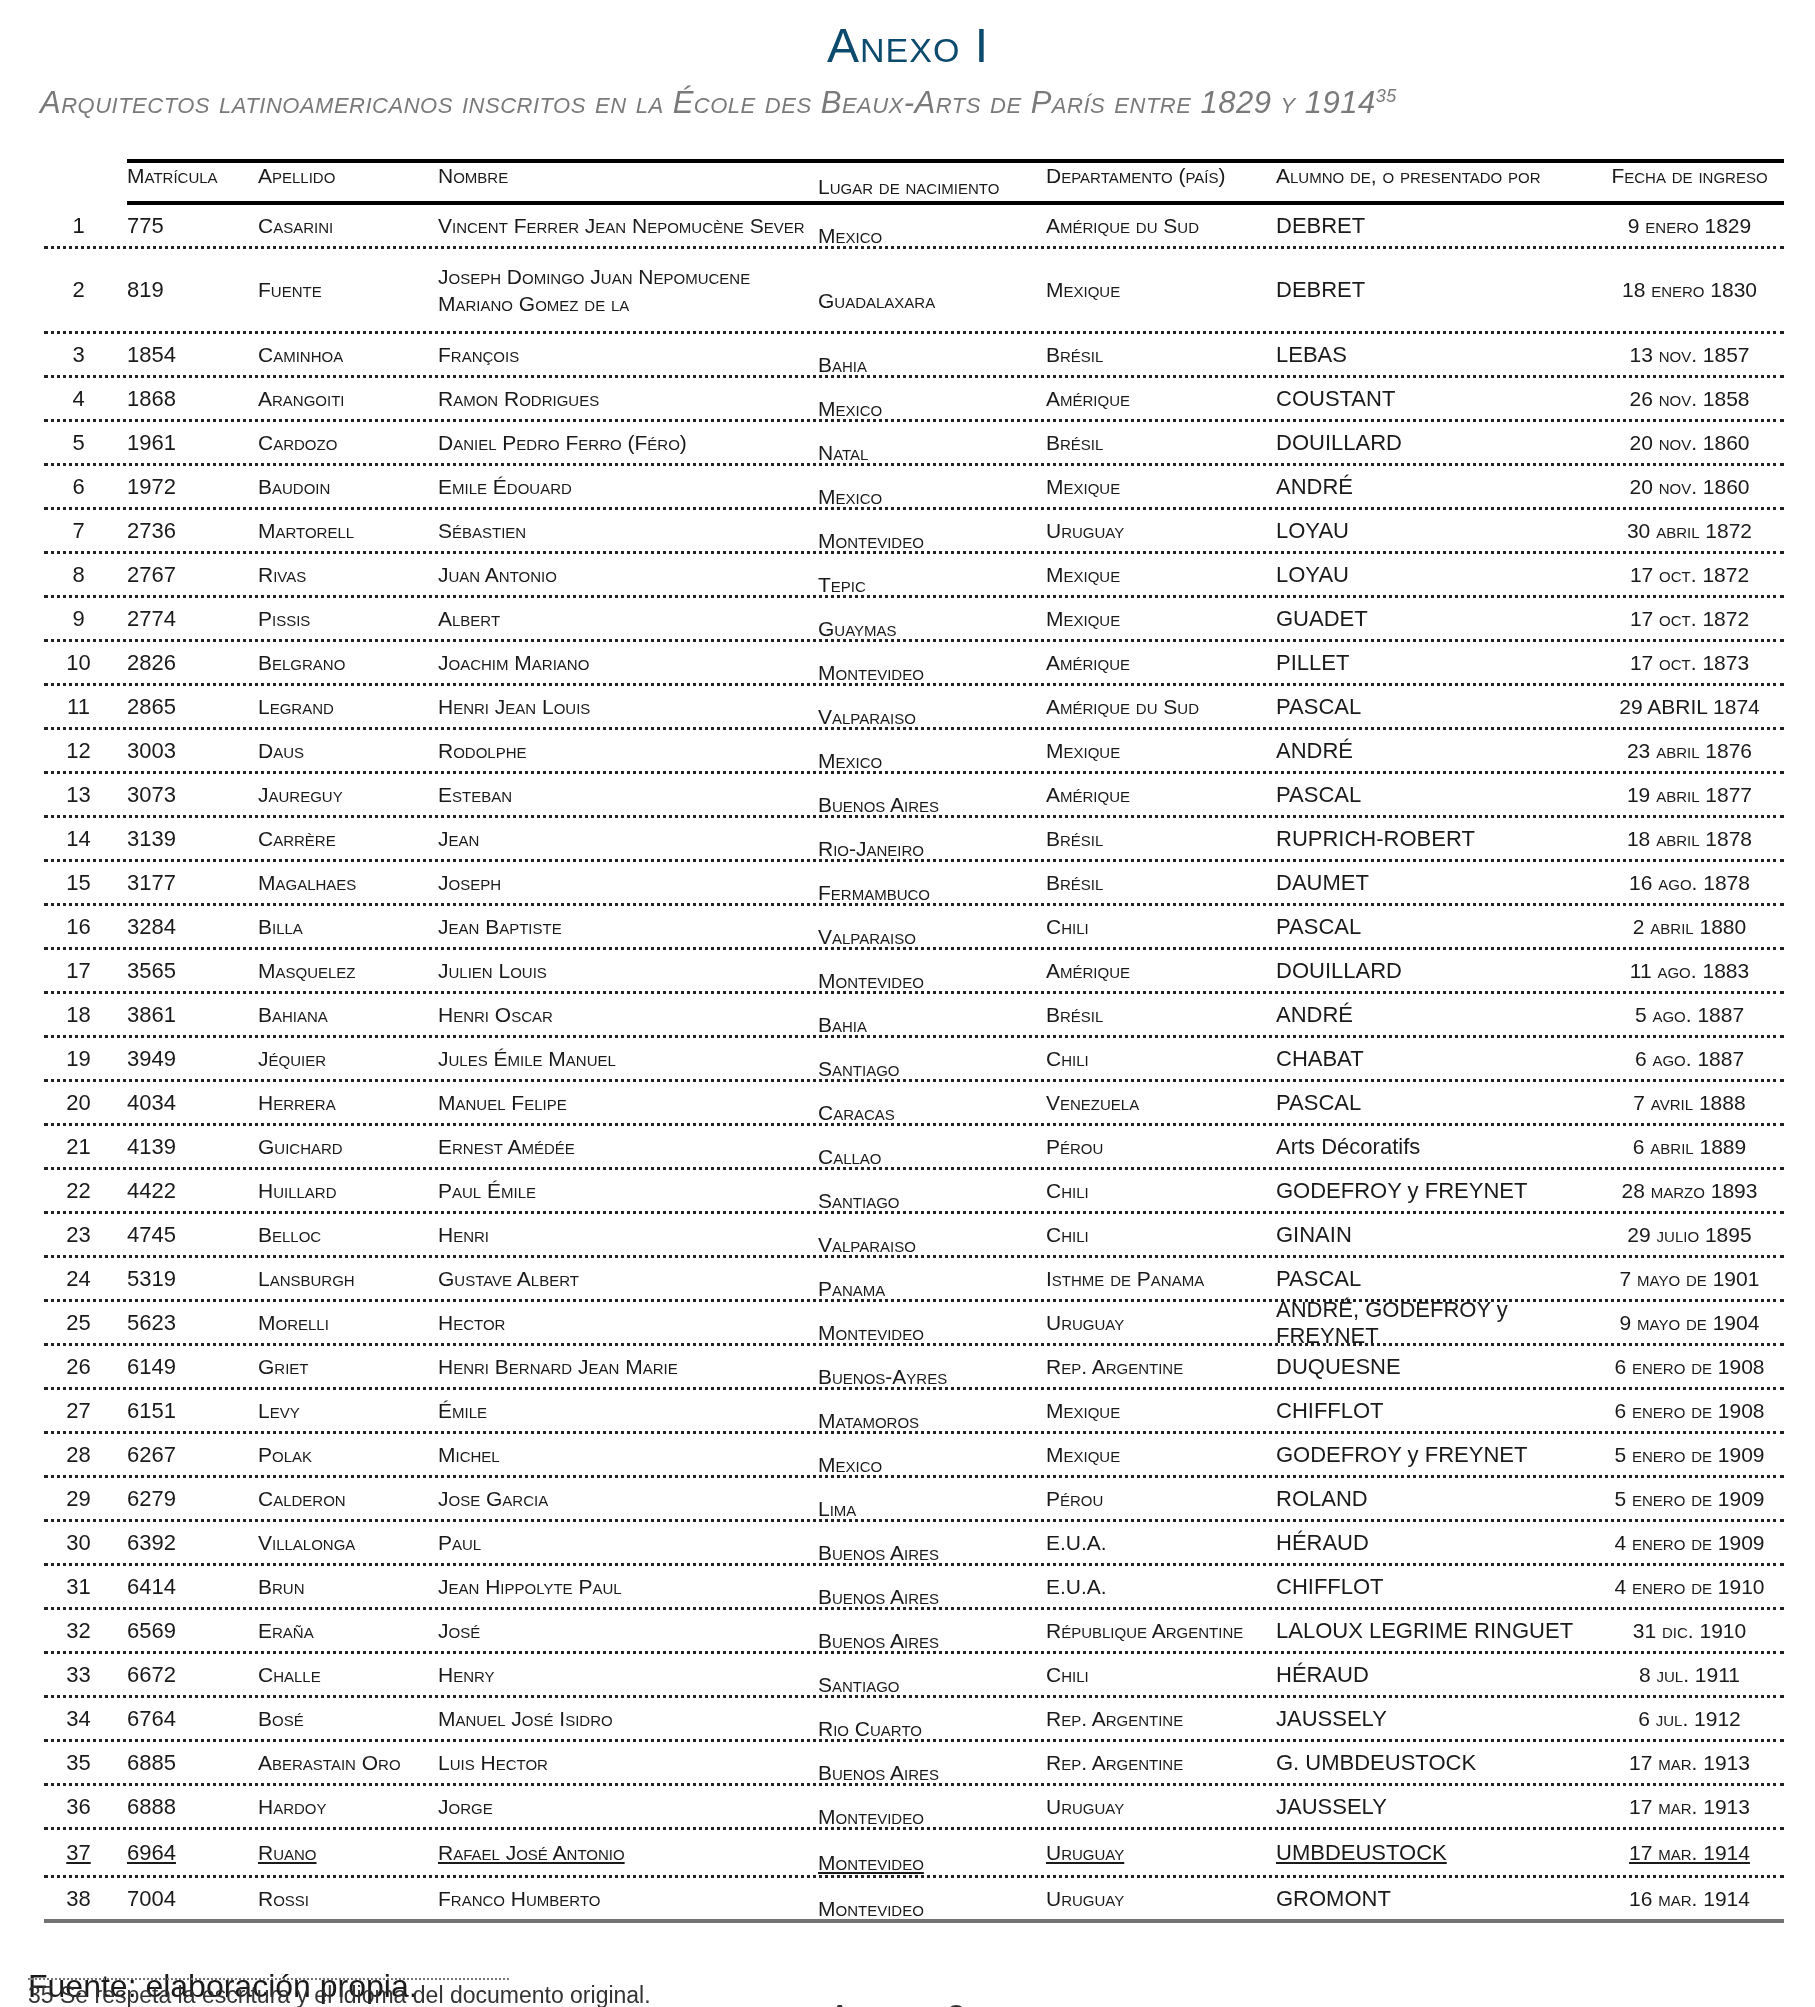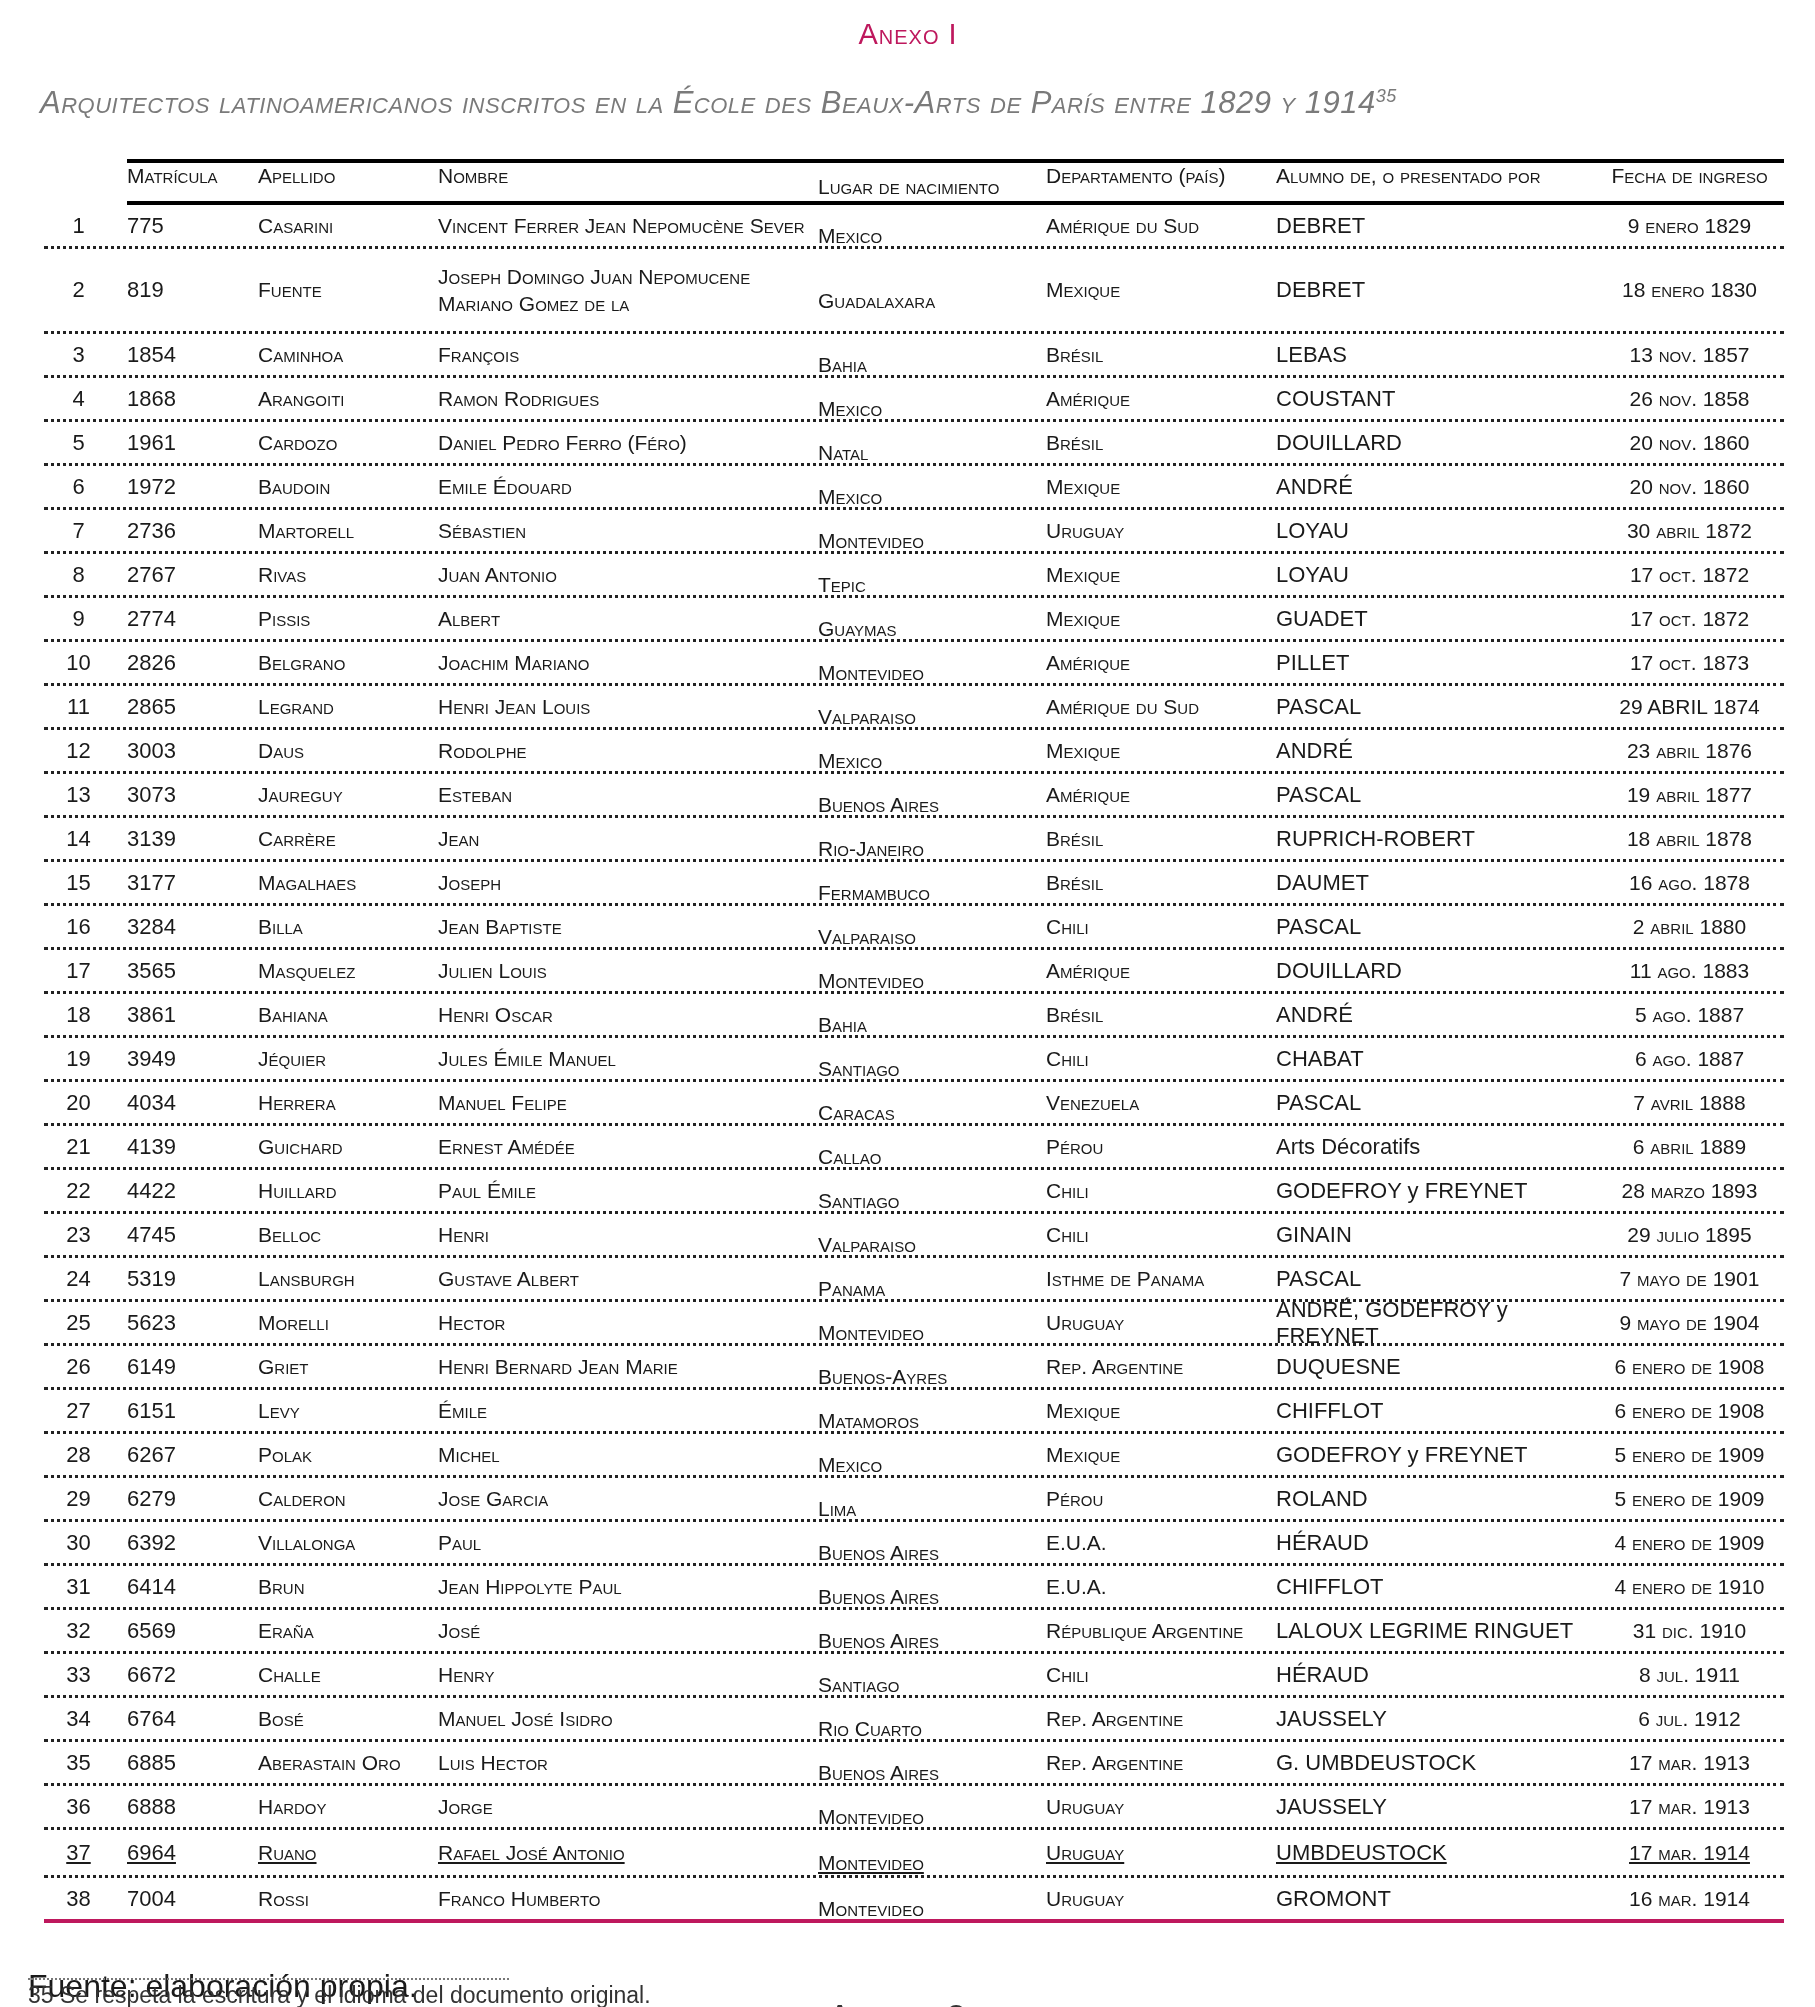--- a/index.html
+++ b/index.html
@@ -3,21 +3,21 @@
 <meta charset="utf-8">
 <style>
   html, body { margin: 0; padding: 0; background: #ffffff; }
   body {
     width: 1816px; height: 2008px; position: relative; overflow: hidden;
     font-family: "Liberation Sans", "DejaVu Sans", sans-serif;
     color: #1a1a1a;
   }
   .title {
     position: absolute; left: 0; width: 1816px; top: 18px;
-    text-align: center; font-size: 29px; color: #be185d;
+    text-align: center; font-size: 48px; color: #0c4a6e;
     font-variant: small-caps; letter-spacing: 1px;
   }
   .subtitle {
     position: absolute; left: 24px; top: 85px;
     font-size: 31px; font-style: italic; color: #7a7a7a;
     font-variant: small-caps; letter-spacing: 0.5px; white-space: nowrap; margin-left: 16px;
   }
   .subtitle sup { font-size: 18px; vertical-align: super; line-height: 0; }
 
   .table-wrap { position: absolute; left: 44px; top: 159px; width: 1740px; }
@@ -27,21 +27,21 @@
     position: absolute; left: 0; right: 0; top: 4px; height: 26px;
     display: flex; align-items: center;
     font-variant: small-caps; font-size: 21px; color: #1a1a1a;
   }
   .rows { position: absolute; left: 0; right: 0; top: 46px; }
   .row {
     display: flex; align-items: center; height: 41px;
     border-bottom: 3px dotted #222; font-size: 21px;
   }
   .row.tall { height: 82px; }
-  .row.last { border-bottom: 4px solid #be185d; }
+  .row.last { border-bottom: 4px solid #737373; }
   .row.mid { height: 45px; text-decoration: underline; }
 
   .c-num { width: 83px; text-align: center; padding-right: 14px; box-sizing: border-box; font-size: 22px; }
   .c-mat { width: 131px; font-size: 22px; }
   .c-ape { width: 180px; font-variant: small-caps; }
   .c-nom { width: 380px; font-variant: small-caps; line-height: 1.3; }
   .c-lug { width: 228px; font-variant: small-caps; margin-top: 21px; }
   .c-dep { width: 230px; font-variant: small-caps; }
   .c-alu { width: 319px; font-size: 22px; }
   .c-fec { flex: 1; font-variant: small-caps; font-size: 21px; text-align: center; }

